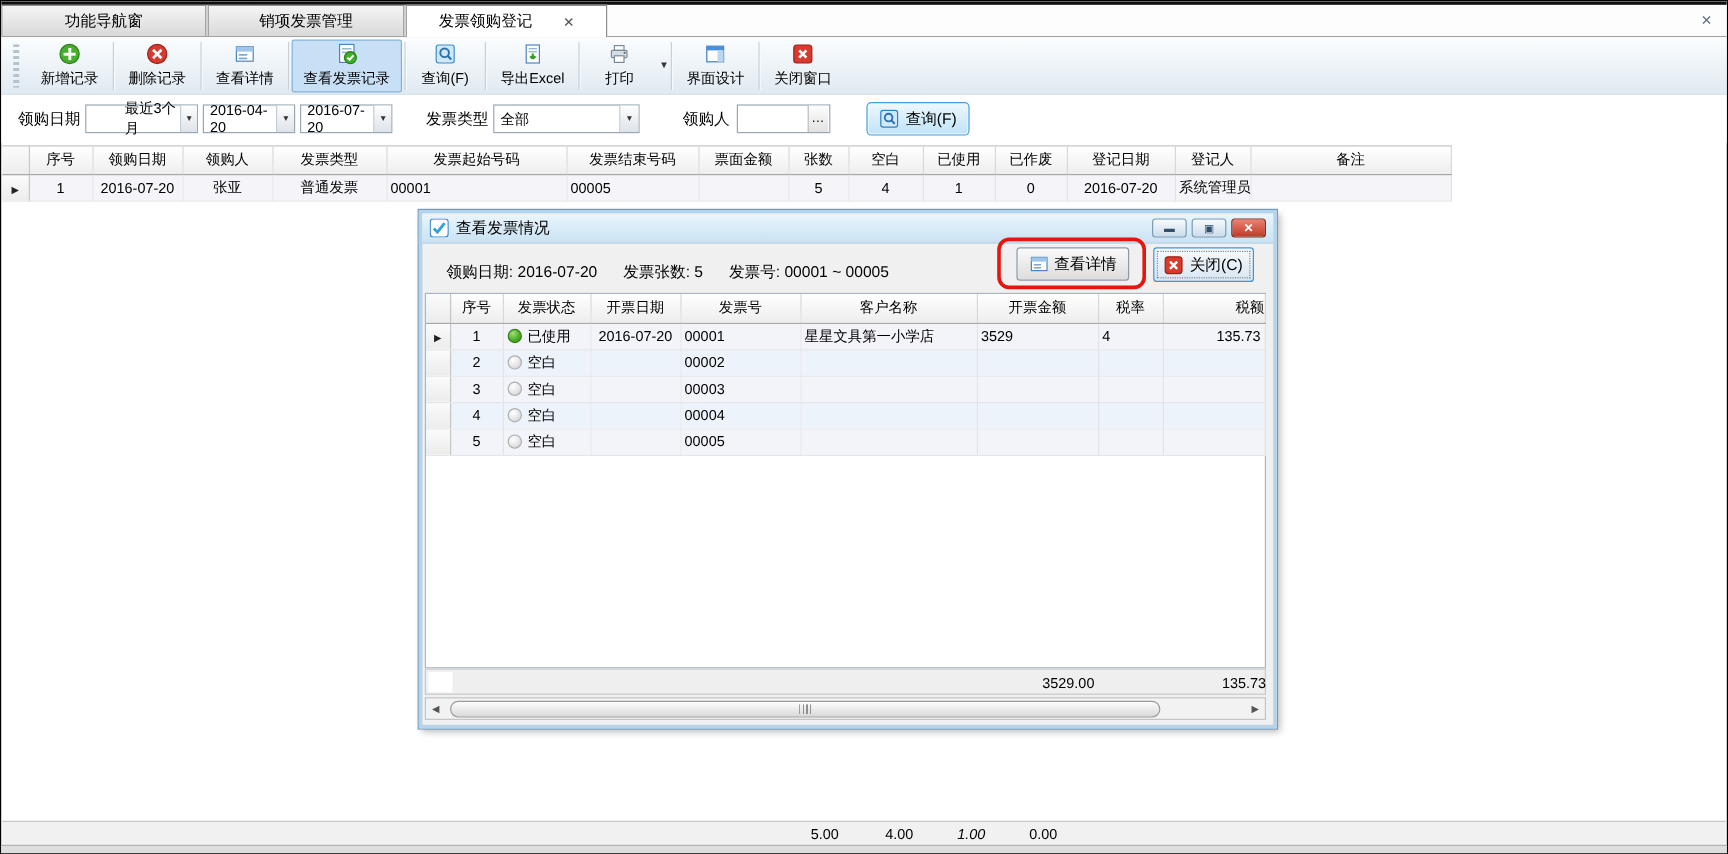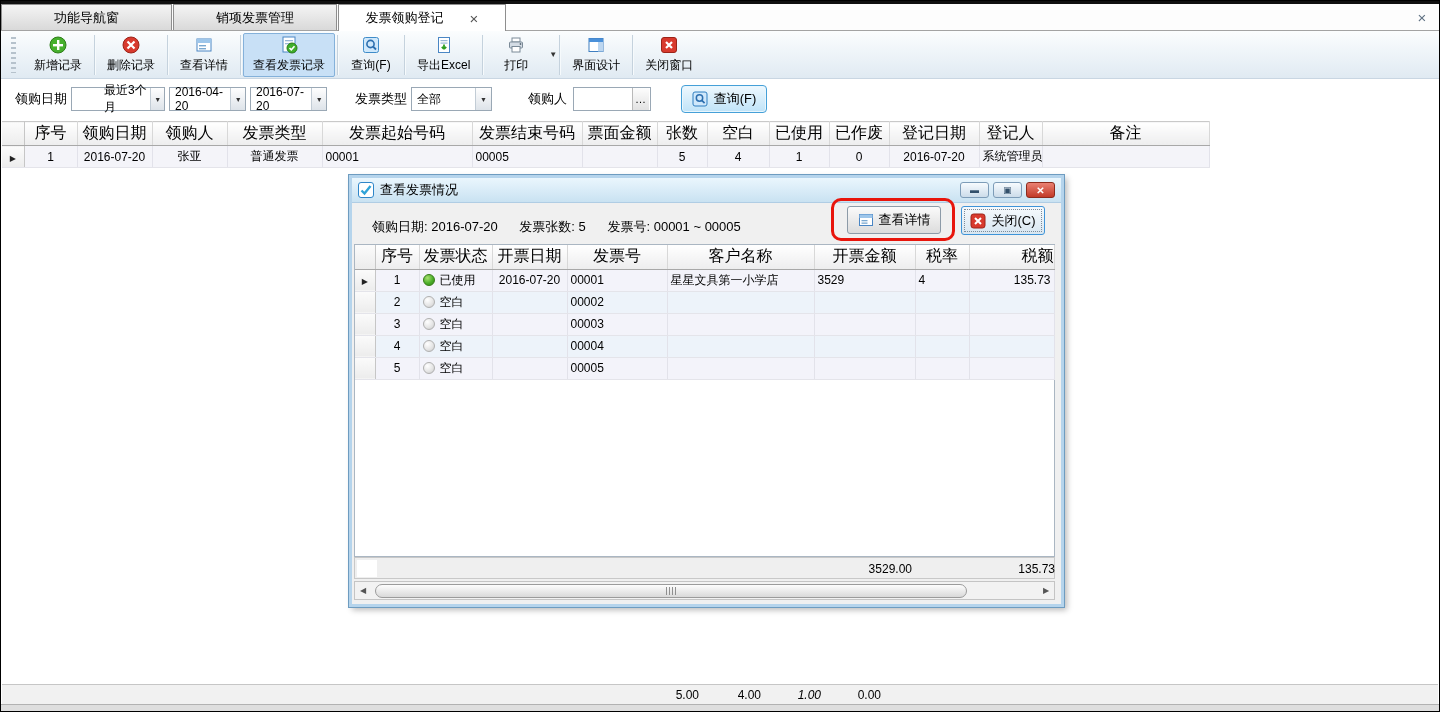--- a/index.html
+++ b/index.html
@@ -38,34 +38,34 @@
   
   .filterbar { position:absolute; left:0; top:78px; width:1438px; height:40px; background:#fff;
                display:flex; align-items:center; }
   .flabel { margin-left:14px; font-size:13px; }
   .combo { height:24px; background:#fff; border:1px solid #9aa8b5; display:flex; align-items:center;
            justify-content:space-between; padding-left:5px; margin-left:4px; font-size:12px; }
   .combo .arr { width:16px; height:22px; background:linear-gradient(#fefefe,#dde3e9); border-left:1px solid #c2ccd5;
                 display:flex; align-items:center; justify-content:center; font-size:7px; color:#333; }
   .c-preset { width:94px;padding-left:32px; }
   .c-date { width:77px; }
-  .c-type { width:81px; }
+  .c-type { width:122px; }
   .input-wrap { height:24px; width:78px; border:1px solid #9aa8b5; background:#fff; margin-left:6px;
                 display:flex; align-items:center; }
   .input-wrap input { border:none; outline:none; width:58px; height:20px; font-size:12px; padding-left:3px; }
   .ellipsis-btn { width:17px; height:22px; background:linear-gradient(#fdfdfd,#e2e2e2); border-left:1px solid #b9b9b9;
                   font-size:11px; display:flex; align-items:center; justify-content:flex-start; padding:0 2px; letter-spacing:1px; }
   .query-btn { margin-left:30px; height:28px; width:86px; border:1px solid #45a0d8; border-radius:4px;
                background:linear-gradient(#eef8fe,#bfe3f8); display:flex; align-items:center; justify-content:center;
                gap:6px; font-size:13px; box-shadow:inset 0 0 0 1px #e9f6fd; }
 
   
   .grid-area { position:absolute; left:1px; top:120px; width:1436px; bottom:26px; background:#fff; }
   table.grid { border-collapse:collapse; table-layout:fixed; }
-  table.grid th { font-weight:normal; height:24px; text-align:center; font-size:16px;
+  table.grid th { font-weight:normal; height:24px; text-align:center; font-size:12px;
                   background:linear-gradient(#ffffff,#ededee); border-right:1px solid #d8d8d8;
                   border-bottom:1px solid #a8a8a8; border-top:1px solid #c9c9c9; overflow:hidden; white-space:nowrap; }
   table.grid td { height:22px; font-size:12px; border-right:1px solid #e2e2ea; border-bottom:1px solid #e4e4ea;
                   overflow:hidden; white-space:nowrap; padding:0 3px; }
   table.grid td.sel, table.grid th.sel { background:linear-gradient(#fbfbfb,#ececec); border-right:1px solid #c6c6c6; text-align:center; padding:0; }
   td.c{text-align:center;} td.l{text-align:left;} td.r{text-align:right;}
   .arrow-glyph { font-size:8px; color:#222; }
   #main-grid tbody tr { background:#f4f4f9; }
   #main-grid { width:1207px; }
 

